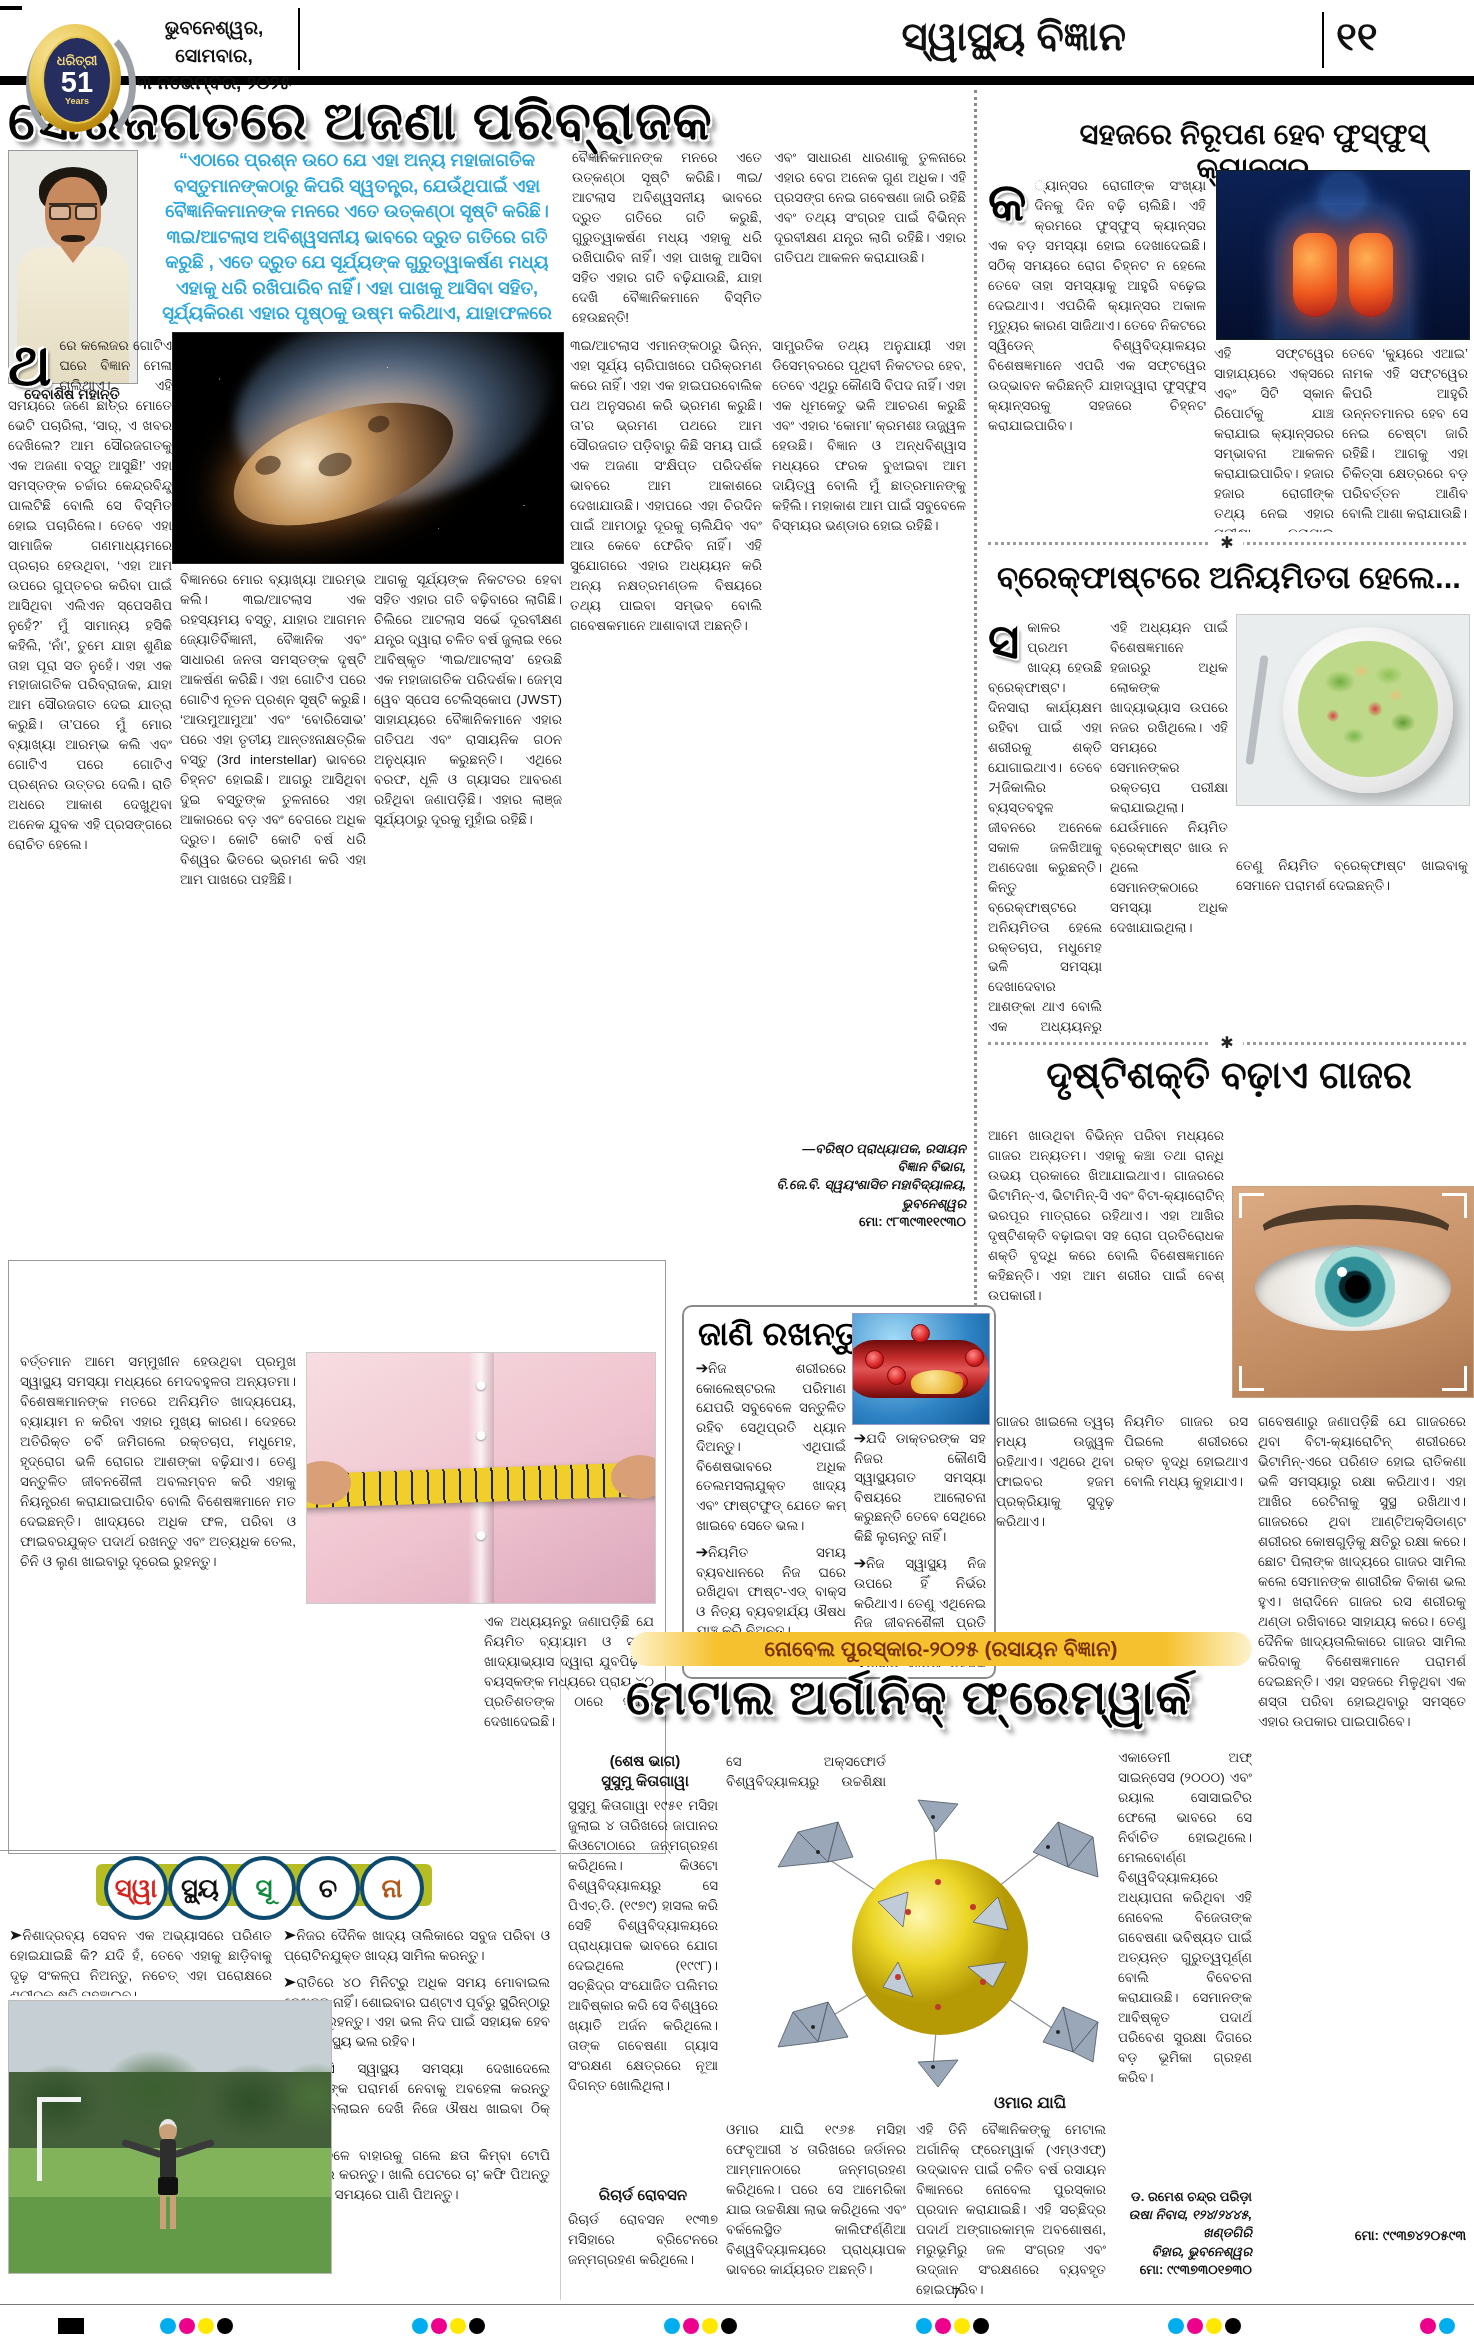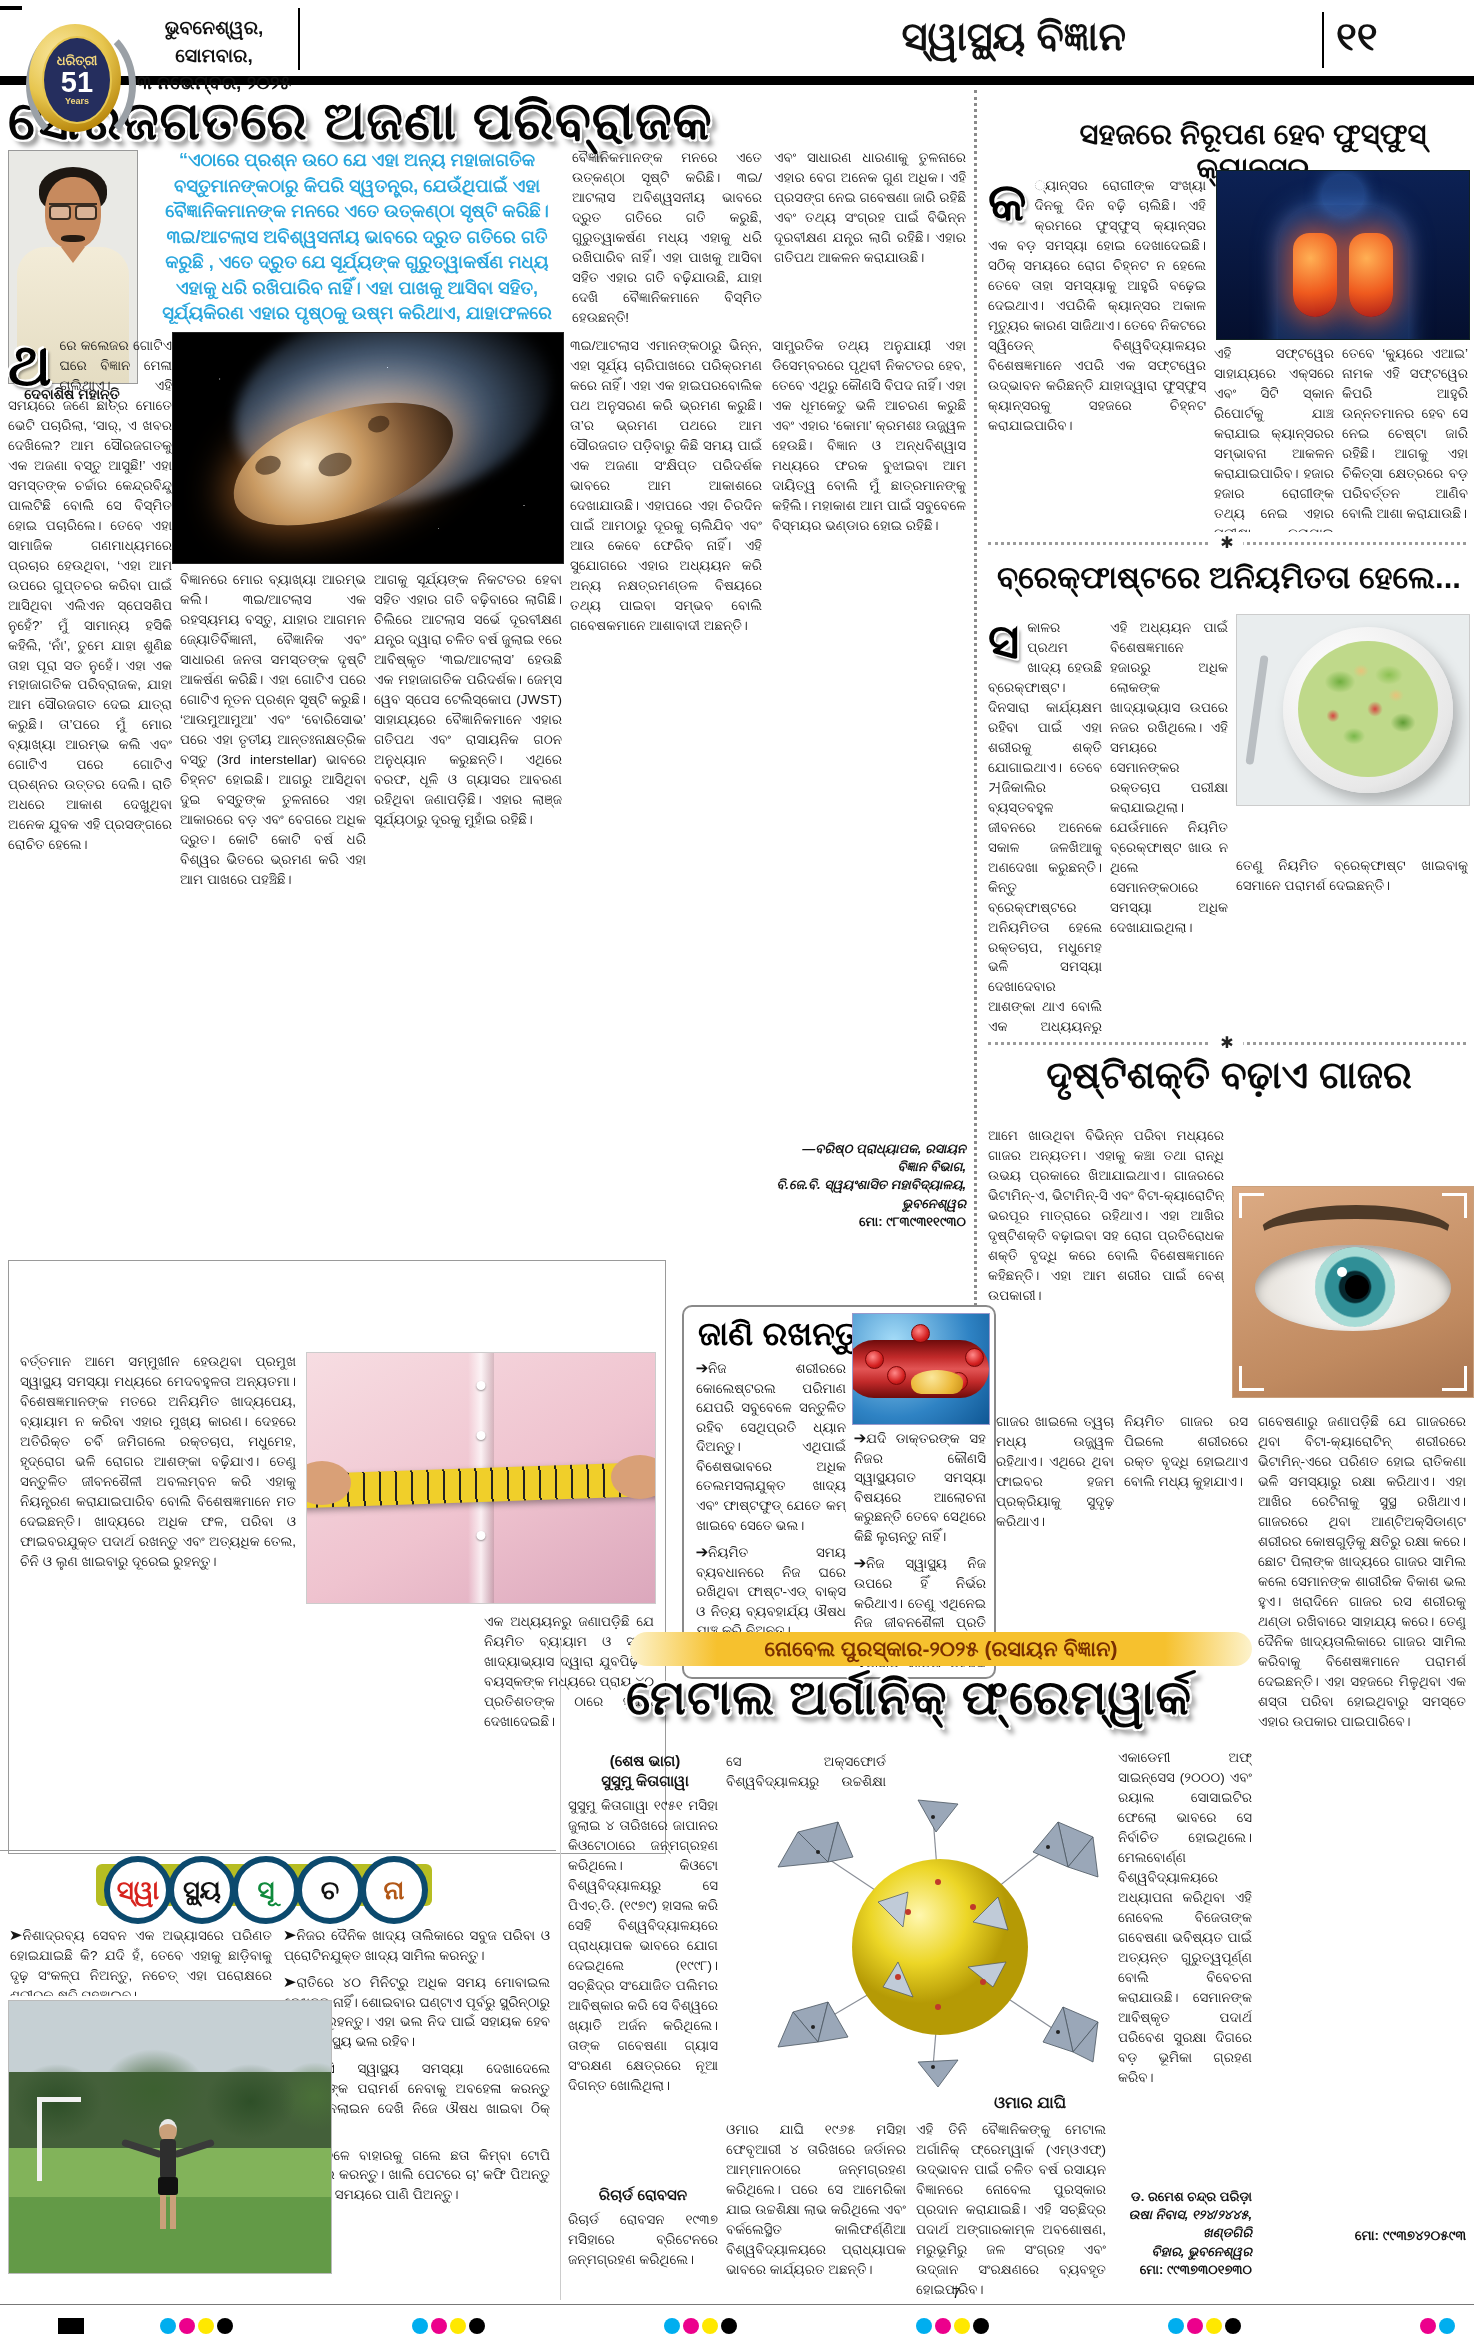--- a/index.html
+++ b/index.html
@@ -126,21 +126,21 @@
   .man-shorts{position:absolute;width:20px;height:18px;background:#111;border-radius:3px;}
   .man-leg{position:absolute;width:6px;height:34px;background:#caa07a;}
   .post{position:absolute;background:#f2f2f2;}
   
   .knowbox{border:2px solid #8a8a8a;border-radius:10px;background:#fff;margin-top:45px;}
   .kb-title{font-weight:bold;font-size:33px;color:#000;}
   .kb-p{font-size:13.5px;line-height:1.45;text-align:justify;margin:0 0 8px 0;}
   
   .badgebar{background:#b6bd22;border-radius:6px;}
   .bcircle{position:absolute;top:-8px;width:56px;height:56px;border-radius:50%;background:#fff;
-           border:6px solid #0c4a6e;display:flex;align-items:center;justify-content:center;
+           border:4px solid #0c4a6e;display:flex;align-items:center;justify-content:center;
            font-size:26px;font-weight:bold;}
   
   .nbanner{background:linear-gradient(90deg,#fdf3cd,#f6c12e 14%,#f6c12e 86%,#fdf3cd);
            border-radius:18px;display:flex;align-items:center;justify-content:center;
            font-weight:bold;font-size:21px;color:#7a2f00;}
   .footer-dot{width:16px;height:16px;border-radius:50%;display:inline-block;margin-right:3px;}
 </style>
 </head>
 <body>
 

